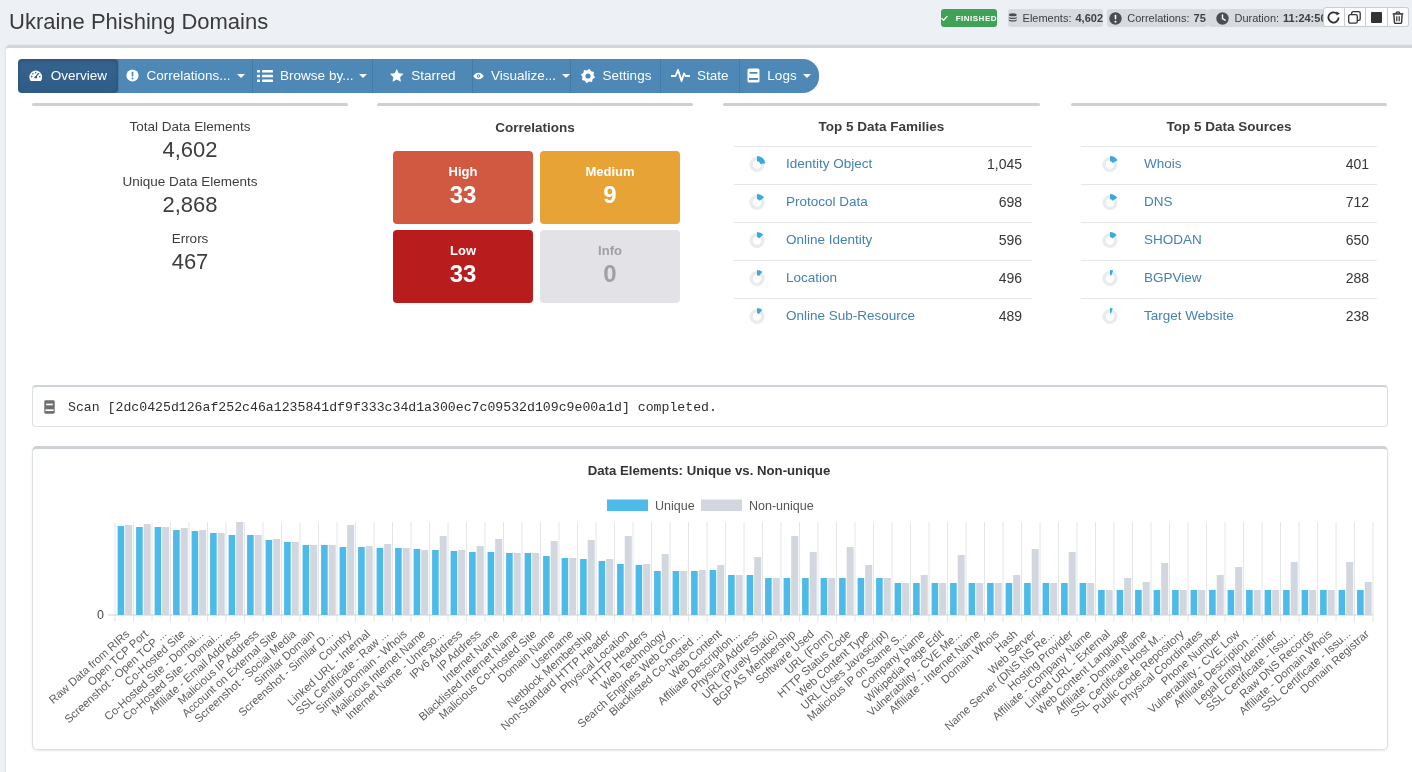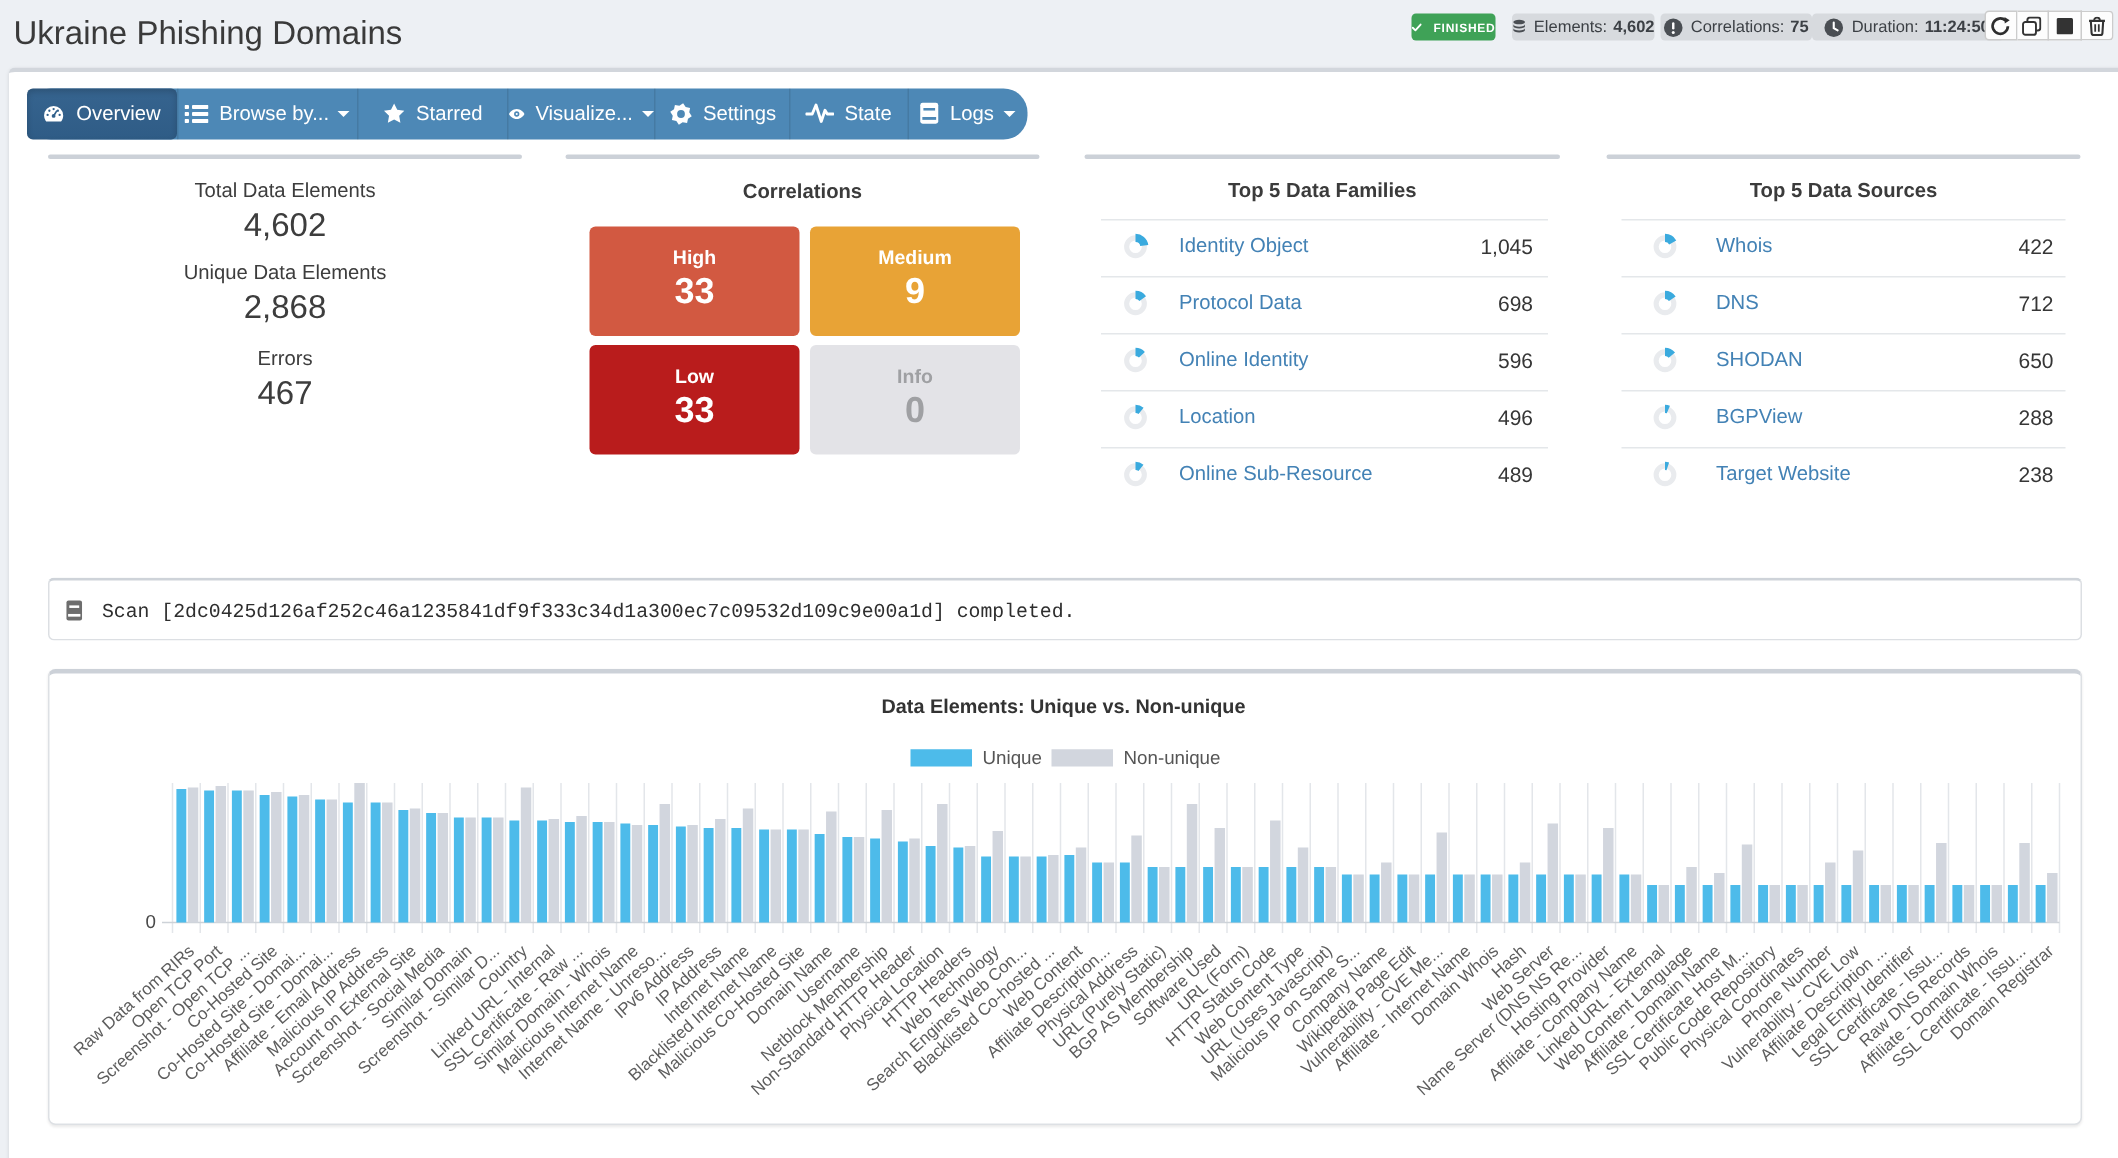--- a/index.html
+++ b/index.html
@@ -101,20 +101,29 @@
         <path fill="#fff" d="M8.5 1.6 a7 7 0 0 1 7 7 c0 1.5-.45 2.9-1.25 4.05 a.9.9 0 0 1-.75.4 h-10 a.9.9 0 0 1-.75-.4 A7.3 7.3 0 0 1 1.5 8.6 a7 7 0 0 1 7-7z"></path>
         <circle cx="8.5" cy="8.9" r="1.4" fill="#30608b"></circle>
         <rect x="7.9" y="4.2" width="1.2" height="4.5" rx=".6" fill="#30608b" transform="rotate(32 8.5 8.9)"></rect>
         <circle cx="4.1" cy="8.2" r=".85" fill="#30608b"></circle>
         <circle cx="5.4" cy="5.1" r=".85" fill="#30608b"></circle>
         <circle cx="8.5" cy="3.9" r=".85" fill="#30608b"></circle>
         <circle cx="11.6" cy="5.1" r=".85" fill="#30608b"></circle>
         <circle cx="12.9" cy="8.2" r=".85" fill="#30608b"></circle>
       </svg>
       <span>Overview</span>
+    </div>
+<div class="tab " style="width:134px">
+      <svg width="13" height="13" viewBox="0 0 15 15">
+        <circle cx="7.5" cy="7.5" r="7" fill="#fff"></circle>
+        <rect x="6.55" y="3.2" width="1.9" height="5.6" rx=".95" fill="#4d88b6"></rect>
+        <circle cx="7.5" cy="11" r="1.15" fill="#4d88b6"></circle>
+      </svg>
+      <span>Correlations...</span>
+      <span class="caret"></span>
     </div>
 <div class="tab " style="width:119.5px">
       <svg width="16" height="14" viewBox="0 0 16 14">
         <g fill="#fff">
           <rect x="0" y="1" width="3" height="2.6" rx=".6"></rect>
           <rect x="5" y="1" width="11" height="2.6" rx=".6"></rect>
           <rect x="0" y="5.7" width="3" height="2.6" rx=".6"></rect>
           <rect x="5" y="5.7" width="11" height="2.6" rx=".6"></rect>
           <rect x="0" y="10.4" width="3" height="2.6" rx=".6"></rect>
           <rect x="5" y="10.4" width="11" height="2.6" rx=".6"></rect>
@@ -231,21 +240,21 @@
     <path d="M10 126.6 A5.9 5.9 0 0 1 12.26 127.05" fill="none" stroke="#3aaade" stroke-width="5.4"></path>
     <circle cx="10" cy="170.5" r="5.9" fill="none" stroke="#e9ebee" stroke-width="3.4"></circle>
     <path d="M10 164.6 A5.9 5.9 0 0 1 11.88 164.91" fill="none" stroke="#3aaade" stroke-width="5.4"></path>
   </svg>
 <div class="sep" style="left:1081px;width:296px;top:145.5px"></div>
 <div class="sep" style="left:1081px;width:296px;top:183.5px"></div>
 <div class="sep" style="left:1081px;width:296px;top:221.5px"></div>
 <div class="sep" style="left:1081px;width:296px;top:259.5px"></div>
 <div class="sep" style="left:1081px;width:296px;top:297.5px"></div>
 <div class="p5link" style="left:1144px;top:155.5px">Whois</div>
-<div class="p5num" style="left:1289px;width:80px;top:155.5px">422</div>
+<div class="p5num" style="left:1289px;width:80px;top:155.5px">401</div>
 <div class="p5link" style="left:1144px;top:193.5px">DNS</div>
 <div class="p5num" style="left:1289px;width:80px;top:193.5px">712</div>
 <div class="p5link" style="left:1144px;top:231.5px">SHODAN</div>
 <div class="p5num" style="left:1289px;width:80px;top:231.5px">650</div>
 <div class="p5link" style="left:1144px;top:269.5px">BGPView</div>
 <div class="p5num" style="left:1289px;width:80px;top:269.5px">288</div>
 <div class="p5link" style="left:1144px;top:307.5px">Target Website</div>
 <div class="p5num" style="left:1289px;width:80px;top:307.5px">238</div>
 
 <div class="msgbox"></div>

